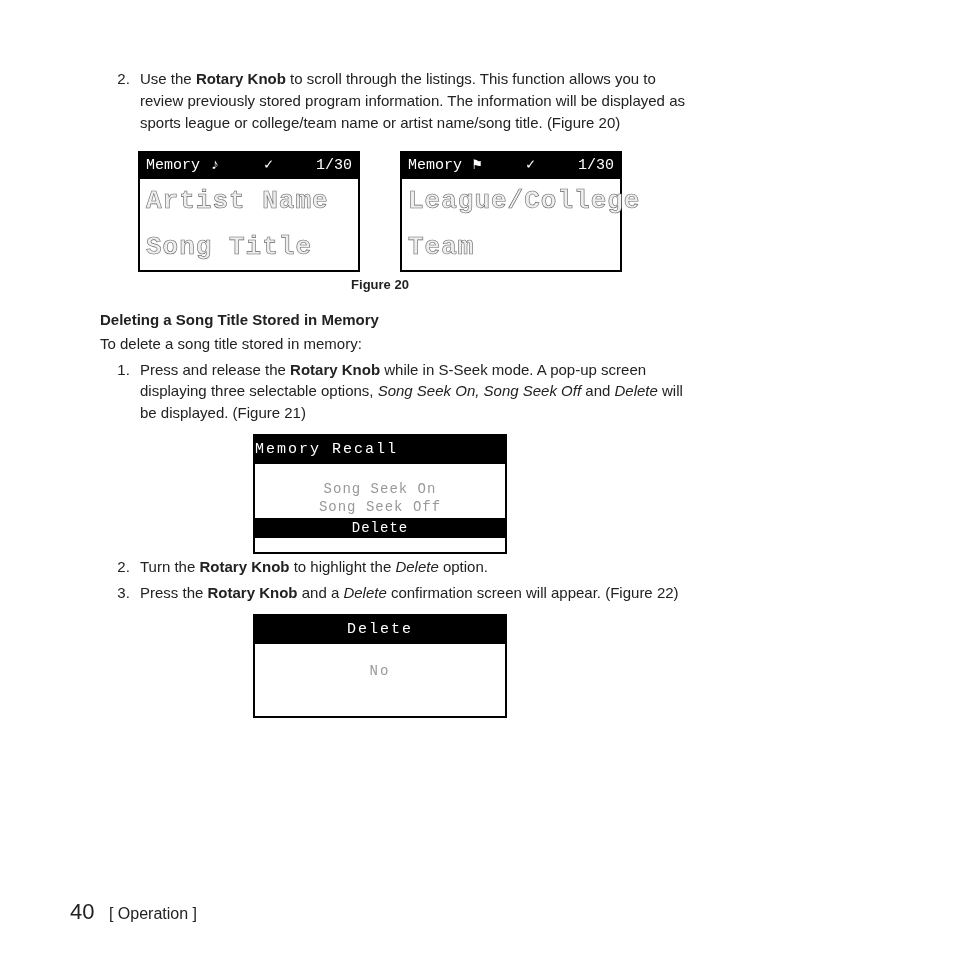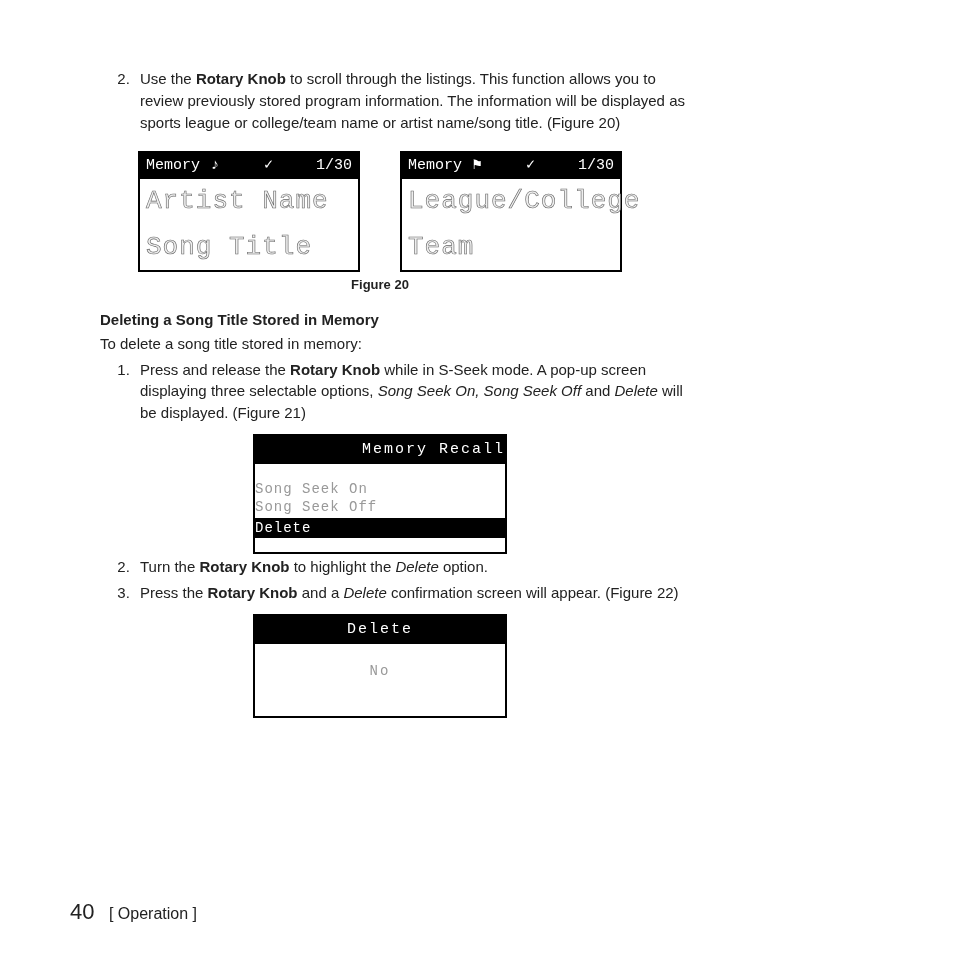--- a/index.html
+++ b/index.html
@@ -6,25 +6,25 @@
   .page{width:760px;height:954px;box-sizing:border-box;padding:68px 70px 30px 70px;position:relative}
   ol{margin:0 0 10px 0;padding-left:64px}
   ol li{padding-left:6px;margin-bottom:4px}
   .bold{font-weight:700}
   .ital{font-style:italic}
   .figcap{font-weight:700;font-size:13px;text-align:center;margin:4px 0 14px}
   .figrow{display:flex;justify-content:center;gap:40px;margin:18px 0 2px}
   .lcd{width:218px;border:2px solid #000;background:#fff;font-family:"Courier New",monospace}
   .lcd-head{background:#000;color:#fff;display:flex;align-items:center;padding:2px 6px;font-size:15px;white-space:nowrap;justify-content:space-between}
   .lcd-head .left{letter-spacing:0}
-  .lcd-line{font-size:26px;letter-spacing:1px;padding:4px 6px;color:#888;font-weight:400}
+  .lcd-line{font-size:26px;letter-spacing:1px;padding:4px 6px;color:#888;font-weight:700}
   .lcd-line.outline{-webkit-text-stroke:0.6px #666;color:#eee}
   .lcd2{width:250px;border:2px solid #000;background:#fff;font-family:"Courier New",monospace;margin:10px auto 2px}
-  .lcd2-title{background:#000;color:#fff;text-align:right;letter-spacing:2px;padding:3px 0;font-size:15px}
-  .lcd2-body{padding:16px 0 0 0;text-align:left;color:#999;letter-spacing:1px;font-size:14px;line-height:1.3}
+  .lcd2-title{background:#000;color:#fff;text-align:left;letter-spacing:2px;padding:3px 0;font-size:15px}
+  .lcd2-body{padding:16px 0 0 0;text-align:center;color:#999;letter-spacing:1px;font-size:14px;line-height:1.3}
   .lcd2-sel{background:#000;color:#fff;padding:1px 0;margin-top:2px}
   .lcd2-pad{height:14px}
   .lcd3{width:250px;border:2px solid #000;background:#fff;font-family:"Courier New",monospace;margin:8px auto 2px}
   .lcd3-title{background:#000;color:#fff;text-align:center;letter-spacing:2px;padding:3px 0;font-size:15px}
   .lcd3-gap{height:18px}
   .lcd3-row{text-align:center;color:#999;letter-spacing:2px;font-size:14px;line-height:1.2;padding:1px 0}
   .lcd3-row.sel{background:#000;color:#fff}
   .lcd3-pad{height:36px}
   .sub{font-weight:700;margin:4px 0 2px 30px}
   .plain{margin:0 0 4px 30px}

